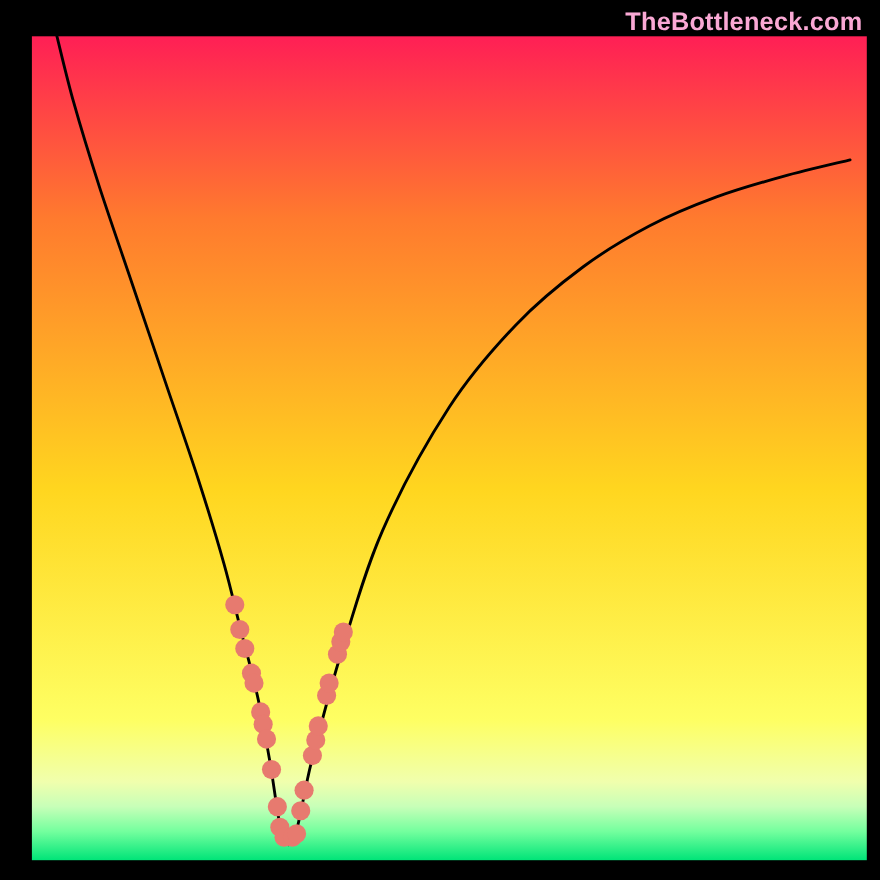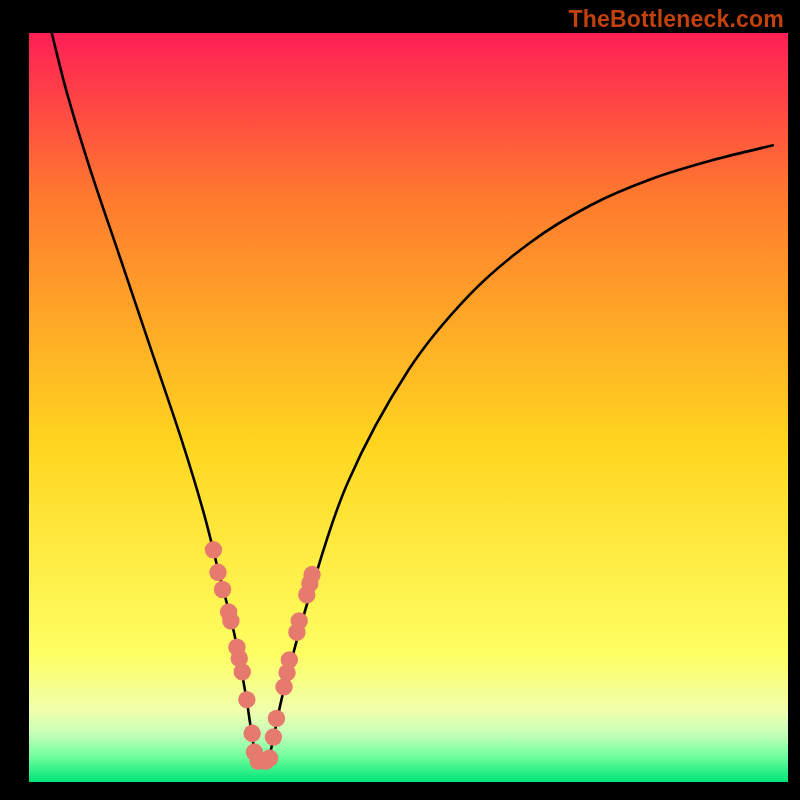--- a/index.html
+++ b/index.html
@@ -20,21 +20,21 @@
     top: 0;
     left: 0;
   }
   .watermark {
     position: absolute;
     top: 6px;
     right: 16px;
     font-family: Arial, Helvetica, sans-serif;
     font-size: 23px;
     font-weight: 600;
-    color: #c2410c;
+    color: #f9a8d4;
     letter-spacing: 0.2px;
   }
 </style>
 </head>
 <body>
 
 <div class="stage">
   <svg id="chart-svg" width="800" height="800" viewBox="0 0 800 800">
       <defs>
         <linearGradient id="bg-grad" x1="0" y1="0" x2="0" y2="1">

